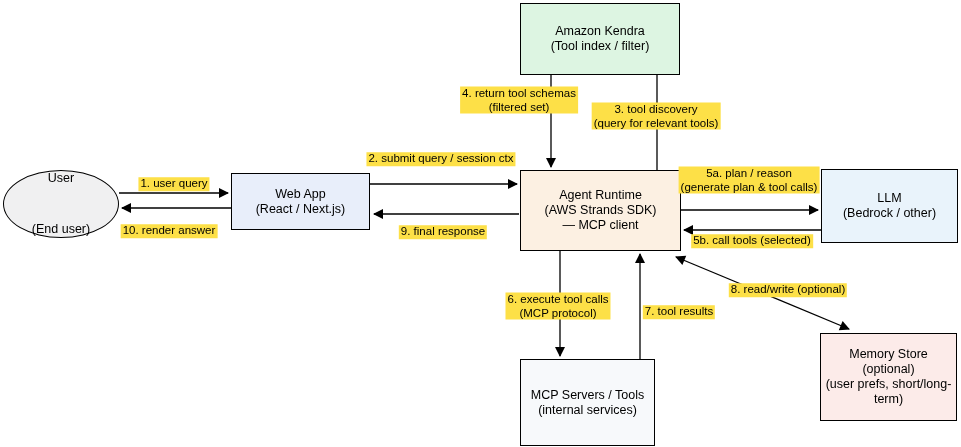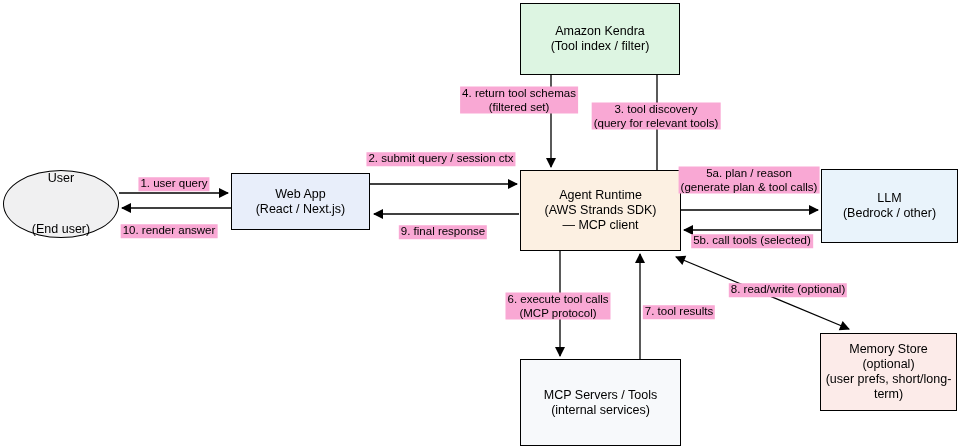--- a/index.html
+++ b/index.html
@@ -30,21 +30,21 @@
   .node.ellipse { border-radius: 50%; justify-content: space-between; }
   #edges {
     position: absolute;
     left: 0; top: 0;
     width: 961px; height: 447px;
   }
   #edges line { stroke: #000000; stroke-width: 1.3; }
   .elabel {
     position: absolute;
     transform: translate(-50%, -50%);
-    background: #f9a8d4;
+    background: #fde047;
     text-align: center;
     font-size: 11.5px;
     line-height: 13.5px;
     white-space: nowrap;
     padding: 0 2px;
   }
 </style>
 </head>
 <body>
 
@@ -88,28 +88,28 @@
     <div class="ln">Agent Runtime</div>
     <div class="ln">(AWS Strands SDK)</div>
     <div class="ln">— MCP client</div>
   </div>
 
   <div class="node" style="left: 821px; top: 169px; width: 137px; height: 74px; background: rgb(233, 243, 251);">
     <div class="ln">LLM</div>
     <div class="ln">(Bedrock / other)</div>
   </div>
 
-  <div class="node" style="left: 820px; top: 333px; width: 137px; height: 78px; background: rgb(252, 235, 233);">
+  <div class="node" style="left: 820px; top: 333px; width: 137px; height: 88px; background: rgb(252, 235, 233);">
     <div class="ln">Memory Store</div>
     <div class="ln">(optional)</div>
     <div class="ln">(user prefs, short/long-</div>
     <div class="ln">term)</div>
   </div>
 
-  <div class="node" style="left: 520px; top: 359px; width: 161px; height: 87px; background: rgb(247, 249, 251);">
+  <div class="node" style="left: 520px; top: 359px; width: 135px; height: 87px; background: rgb(247, 249, 251);">
     <div class="ln">MCP Servers / Tools</div>
     <div class="ln">(internal services)</div>
   </div>
 
   <div class="elabel" style="left:174px; top:184px">
     <div>1. user query</div>
   </div>
 
   <div class="elabel" style="left:169px; top:231px">
     <div>10. render answer</div>

